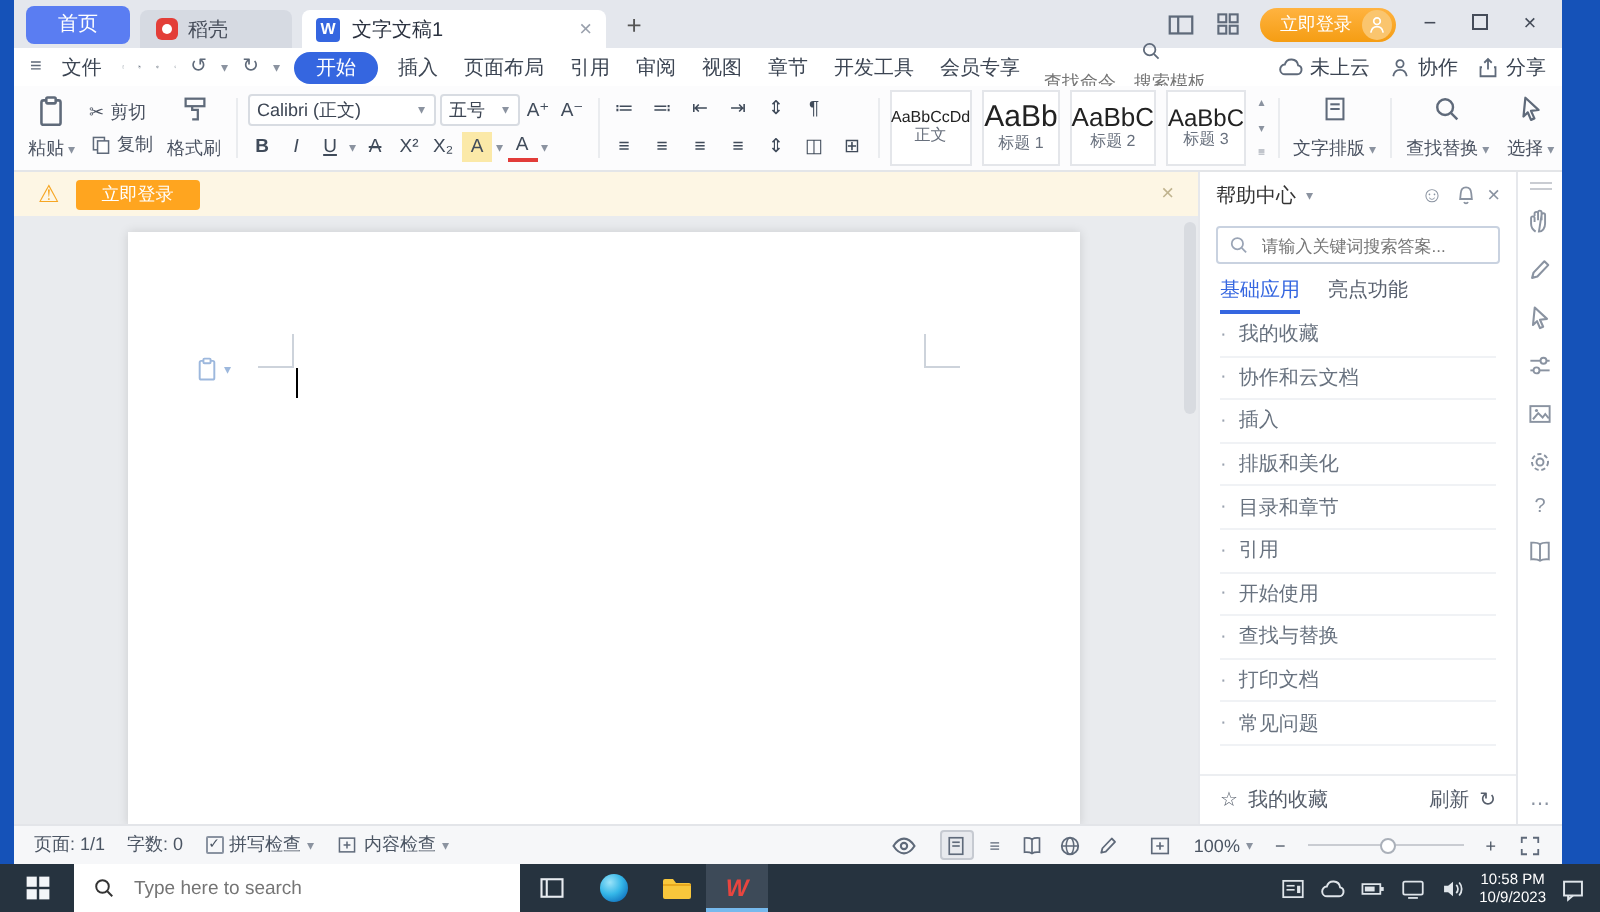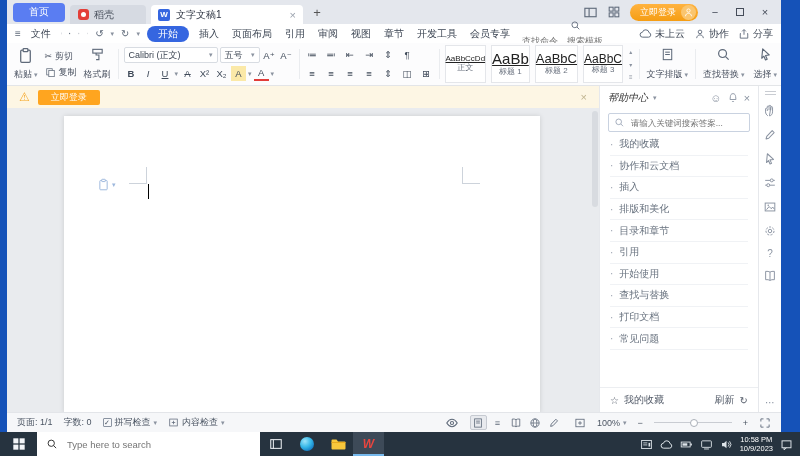--- a/index.html
+++ b/index.html
@@ -37,21 +37,21 @@
   .ribbon{height:43px;background:#fcfcfd;border-bottom:1px solid #e3e5e8;display:flex;align-items:stretch;padding:2px 5px;gap:5px;flex:none;overflow:hidden;}
   .rsep{width:1px;background:#eaecef;margin:4px 0;flex:none;}
   .rcol{display:flex;flex-direction:column;justify-content:space-between;padding:2px 0;}
   .rbig{display:flex;flex-direction:column;align-items:center;justify-content:space-between;padding:2px 2px;font-size:9px;color:#4a5261;}
   .rlbl{display:flex;align-items:center;gap:2px;white-space:nowrap;}
   .caret{font-size:7px;color:#8b93a0;}
   .minirow{display:flex;align-items:center;gap:2px;}
   .mb2{min-width:15px;height:15px;display:flex;align-items:center;justify-content:center;font-size:9.5px;color:#404b5a;}
   .sel{border:1px solid #d8dce2;border-radius:2px;height:16px;display:flex;align-items:center;justify-content:space-between;padding:0 4px;font-size:9px;color:#3c4553;background:#fff;}
   .stylebox{width:47px;border:1px solid #e4e6ea;background:#fff;display:flex;flex-direction:column;align-items:center;justify-content:center;line-height:1.1;}
-  .stylebox .smp{color:#222;text-decoration:underline;}
+  .stylebox .smp{color:#222;}
   .stylebox .lab{font-size:8px;color:#68707d;}
   .scrollcol{display:flex;flex-direction:column;justify-content:space-between;align-items:center;padding:3px 1px;color:#8b93a0;font-size:6px;}
   .cutcopy{display:flex;flex-direction:column;justify-content:center;gap:3px;font-size:9px;color:#4a5261;}
   .cc-row{display:flex;align-items:center;gap:3px;white-space:nowrap;}
   
   .bodyrow{flex:1;display:flex;min-height:0;}
   .doccol{flex:1;display:flex;flex-direction:column;min-width:0;}
   .notif{height:22px;background:#fdf6e4;display:flex;align-items:center;padding:0 12px;gap:8px;font-size:10px;color:#6f6448;flex:none;}
   .warn{color:#f6a623;font-size:12px;}
   .notif-btn{background:#ffa51f;color:#fff;border-radius:2px;height:15px;display:flex;align-items:center;padding:0 13px;font-size:9px;}
@@ -60,21 +60,21 @@
   .docarea{flex:1;background:#e9ebee;position:relative;overflow:hidden;}
   .page{position:absolute;left:57px;top:8px;width:476px;height:297px;background:#fff;box-shadow:0 0 5px rgba(0,0,0,.13);}
   .cm{position:absolute;width:18px;height:17px;}
   .cm-tl{left:65px;top:51px;border-right:1px solid #cdd3db;border-bottom:1px solid #cdd3db;}
   .cm-tr{right:60px;top:51px;border-left:1px solid #cdd3db;border-bottom:1px solid #cdd3db;}
   .caretbar{position:absolute;left:84px;top:68px;width:1px;height:15px;background:#000;}
   .pastebtn{position:absolute;left:33px;top:62px;display:flex;align-items:center;gap:2px;color:#9db8dd;}
   .vscroll{position:absolute;right:1px;top:3px;width:6px;height:96px;background:#d8dbe0;border-radius:3px;}
   
   .helppanel{width:159px;border-left:1px solid #e6e8ec;background:#fff;display:flex;flex-direction:column;flex:none;}
-  .hp-head{height:24px;display:flex;align-items:center;padding:0 8px;gap:5px;font-size:10px;color:#333;flex:none;font-style:italic;}
+  .hp-head{height:24px;display:flex;align-items:center;padding:0 8px;gap:5px;font-size:10px;color:#333;flex:none;}
   .hp-head .sp{flex:1;}
   .hp-hic{color:#8a93a1;font-size:11px;}
   .hp-search{margin:3px 8px 2px;height:19px;border:1px solid #c9d2e0;border-radius:2px;display:flex;align-items:center;padding:0 5px;gap:4px;flex:none;}
   .hp-search input{border:0;outline:0;font-size:8.5px;width:118px;color:#333;background:transparent;}
   .hp-tabs{display:flex;gap:14px;padding:4px 10px 0;font-size:10px;flex:none;}
   .hp-tab-on{color:#3566e0;border-bottom:2px solid #3566e0;padding-bottom:3px;}
   .hp-tab-off{color:#58606e;padding-bottom:5px;}
   .hp-items{flex:1;padding:0 10px;overflow:hidden;}
   .hp-item{height:21.6px;display:flex;align-items:center;gap:6px;border-bottom:1px solid #f0f2f5;font-size:10px;color:#68727f;}
   .hp-bullet{color:#9aa2af;}
@@ -512,20 +512,24 @@
               <use href="#bell"></use>
             </svg>
           <span class="hp-hic">×</span>
         </div>
         <div class="hp-search">
           <svg class="ic" width="11" height="11" viewBox="0 0 16 16" style="color:#9aa4b5">
               <use href="#mag"></use>
             </svg>
           <input placeholder="请输入关键词搜索答案..." style="">
         </div>
+        <div class="hp-tabs">
+          <span class="hp-tab-on">基础应用</span>
+          <span class="hp-tab-off">亮点功能</span>
+        </div>
         <div class="hp-items">
           <div class="hp-item">
               <span class="hp-bullet">·</span>
               <span>我的收藏</span>
             </div>
           <div class="hp-item">
               <span class="hp-bullet">·</span>
               <span>协作和云文档</span>
             </div>
           <div class="hp-item">

